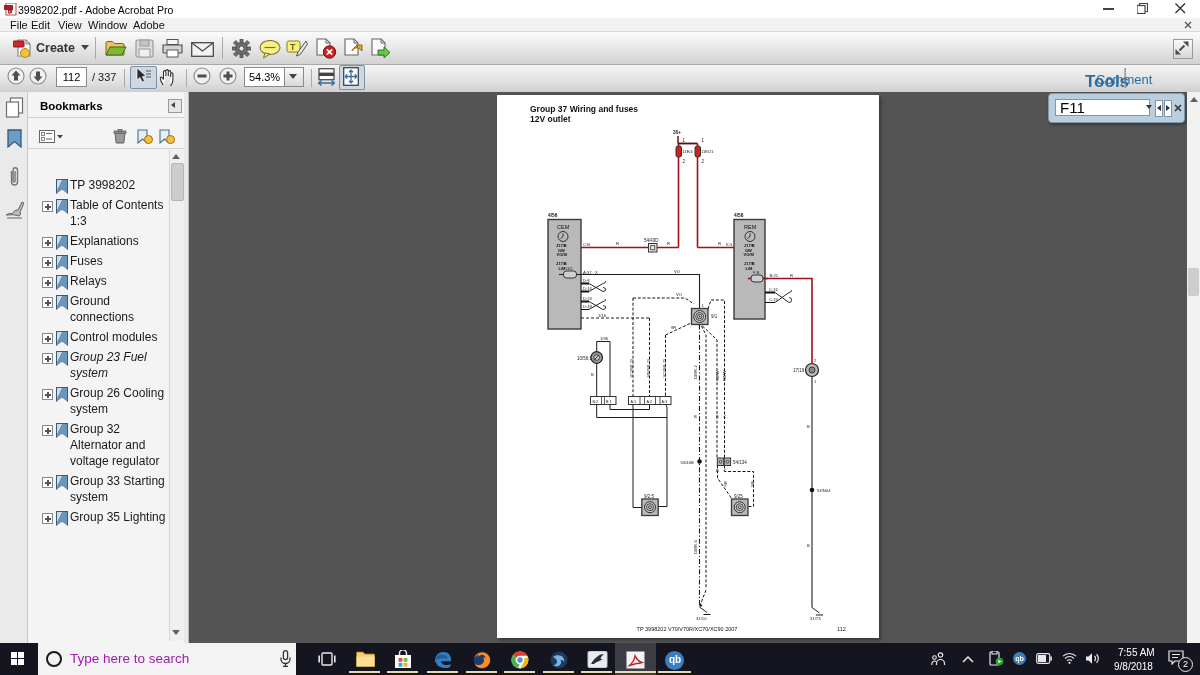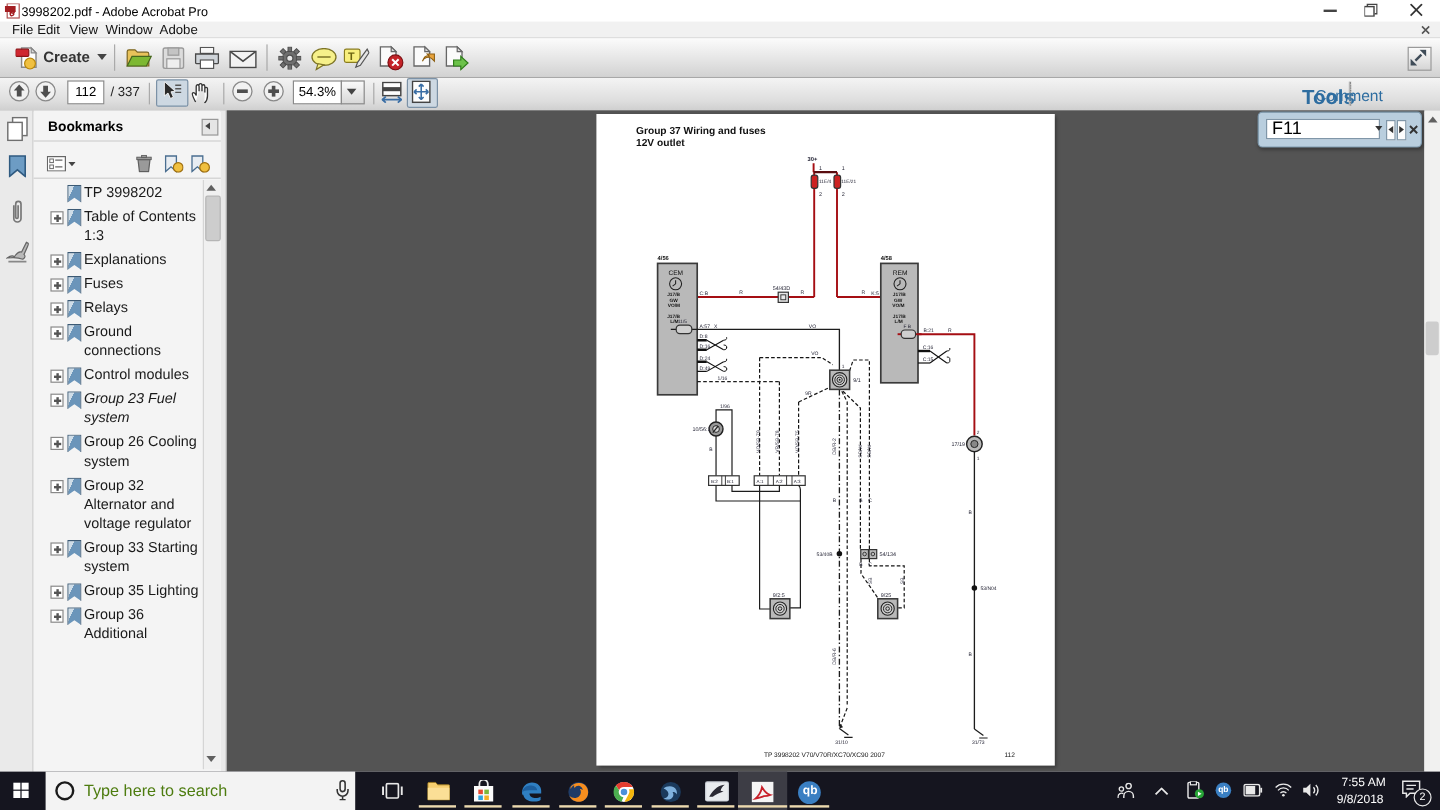--- a/index.html
+++ b/index.html
@@ -234,33 +234,32 @@
   <path d="M1 1 h9 v13 l-4.5 -4 L1 14 z" fill="#e8edf2" stroke="#4a6e90" stroke-width="1.1"></path>
   <circle cx="11.5" cy="10.5" r="4" fill="#f0c040" stroke="#a07010" stroke-width="1"></circle>
 </svg>
 <svg class="abs" style="left:159px;top:129px" width="16" height="15" viewBox="0 0 16 15">
   <path d="M1 1 h9 v13 l-4.5 -4 L1 14 z" fill="#e8edf2" stroke="#4a6e90" stroke-width="1.1"></path>
   <circle cx="11.5" cy="10.5" r="4" fill="#f0c040" stroke="#a07010" stroke-width="1"></circle>
 </svg>
 <div class="abs" style="left:28px;top:148px;width:156px;height:1px;background:#cfcfcf;"></div>
 
 <div class="abs" id="bmlist" style="left:40px;top:152px;width:141px;">
-  <div class="bmrow" style="padding-left:30px;"><span class="bmk" style="left:16px;"></span>TP 3998202</div>
+  <div class="bmrow" style="padding-left:30px;margin-top:25px;"><span class="bmk" style="left:16px;"></span>TP 3998202</div>
   <div class="bmrow" style="padding-left:30px;"><span class="plus"></span><span class="bmk" style="left:16px;"></span>Table of Contents<br>1:3</div>
   <div class="bmrow" style="padding-left:30px;"><span class="plus"></span><span class="bmk" style="left:16px;"></span>Explanations</div>
   <div class="bmrow" style="padding-left:30px;"><span class="plus"></span><span class="bmk" style="left:16px;"></span>Fuses</div>
   <div class="bmrow" style="padding-left:30px;"><span class="plus"></span><span class="bmk" style="left:16px;"></span>Relays</div>
   <div class="bmrow" style="padding-left:30px;"><span class="plus"></span><span class="bmk" style="left:16px;"></span>Ground<br>connections</div>
   <div class="bmrow" style="padding-left:30px;"><span class="plus"></span><span class="bmk" style="left:16px;"></span>Control modules</div>
   <div class="bmrow" style="padding-left:30px;font-style:italic;"><span class="plus"></span><span class="bmk" style="left:16px;"></span>Group 23 Fuel<br>system</div>
   <div class="bmrow" style="padding-left:30px;"><span class="plus"></span><span class="bmk" style="left:16px;"></span>Group 26 Cooling<br>system</div>
   <div class="bmrow" style="padding-left:30px;"><span class="plus"></span><span class="bmk" style="left:16px;"></span>Group 32<br>Alternator and<br>voltage regulator</div>
   <div class="bmrow" style="padding-left:30px;"><span class="plus"></span><span class="bmk" style="left:16px;"></span>Group 33 Starting<br>system</div>
   <div class="bmrow" style="padding-left:30px;"><span class="plus"></span><span class="bmk" style="left:16px;"></span>Group 35 Lighting</div>
-  <div class="bmrow" style="padding-left:30px;"><span class="plus"></span><span class="bmk" style="left:16px;"></span>Group 36<br>Additional</div>
 </div>
 
 <div class="abs" style="left:169px;top:150px;width:14px;height:491px;background:#f0f0f0;border-left:1px solid #d5d5d5;"></div>
 <div class="abs" style="left:172px;top:154px;width:0;height:0;border-left:4px solid transparent;border-right:4px solid transparent;border-bottom:5px solid #606060;"></div>
 <div class="abs" style="left:170.5px;top:163px;width:11px;height:36px;background:#cdcdcd;border:1px solid #b5b5b5;border-radius:2px;"></div>
 <div class="abs" style="left:172px;top:630px;width:0;height:0;border-left:4px solid transparent;border-right:4px solid transparent;border-top:5px solid #606060;"></div>
 
 <div class="abs" id="canvas"></div>
 <div class="abs" id="page">
 <svg width="382" height="543" viewBox="0 0 382 543" font-family="Liberation Sans,sans-serif">
@@ -507,21 +506,21 @@
 
 <svg class="abs" style="left:11px;top:652px" width="13" height="13" viewBox="0 0 13 13">
   <rect x="0" y="0" width="6" height="6" fill="#fff"></rect>
     <rect x="7" y="0" width="6" height="6" fill="#fff"></rect>
   <rect x="0" y="7" width="6" height="6" fill="#fff"></rect>
     <rect x="7" y="7" width="6" height="6" fill="#fff"></rect>
 </svg>
 
 <div class="abs" style="left:38px;top:643px;width:258px;height:32px;background:#f3f3f3;"></div>
 <div class="abs" style="left:46px;top:651px;width:12px;height:12px;border:2.5px solid #1a1a1a;border-radius:50%;"></div>
-<div class="abs" style="left:70px;top:651px;font-size:13.5px;color:#4d7c0f;">Type here to search</div>
+<div class="abs" style="left:70px;top:651px;font-size:13.5px;color:#a21caf;">Type here to search</div>
 <svg class="abs" style="left:280px;top:650px" width="11" height="17" viewBox="0 0 11 17">
   <rect x="3.4" y="0.7" width="4.2" height="9" rx="2.1" fill="none" stroke="#333" stroke-width="1.3"></rect>
   <path d="M1 7.5 v1.5 a4.5 4.5 0 0 0 9 0 V7.5 M5.5 13.5 v3 M3 16.5 h5" fill="none" stroke="#333" stroke-width="1.3"></path>
 </svg>
 
 <svg class="abs" style="left:318px;top:652px" width="18" height="14" viewBox="0 0 18 14">
   <rect x="4" y="1" width="10" height="12" rx="1" fill="none" stroke="#e8e8e8" stroke-width="1.4"></rect>
   <path d="M1.2 3.5 v7 M16.8 3.5 v7" stroke="#e8e8e8" stroke-width="1.6"></path>
 </svg>
 

